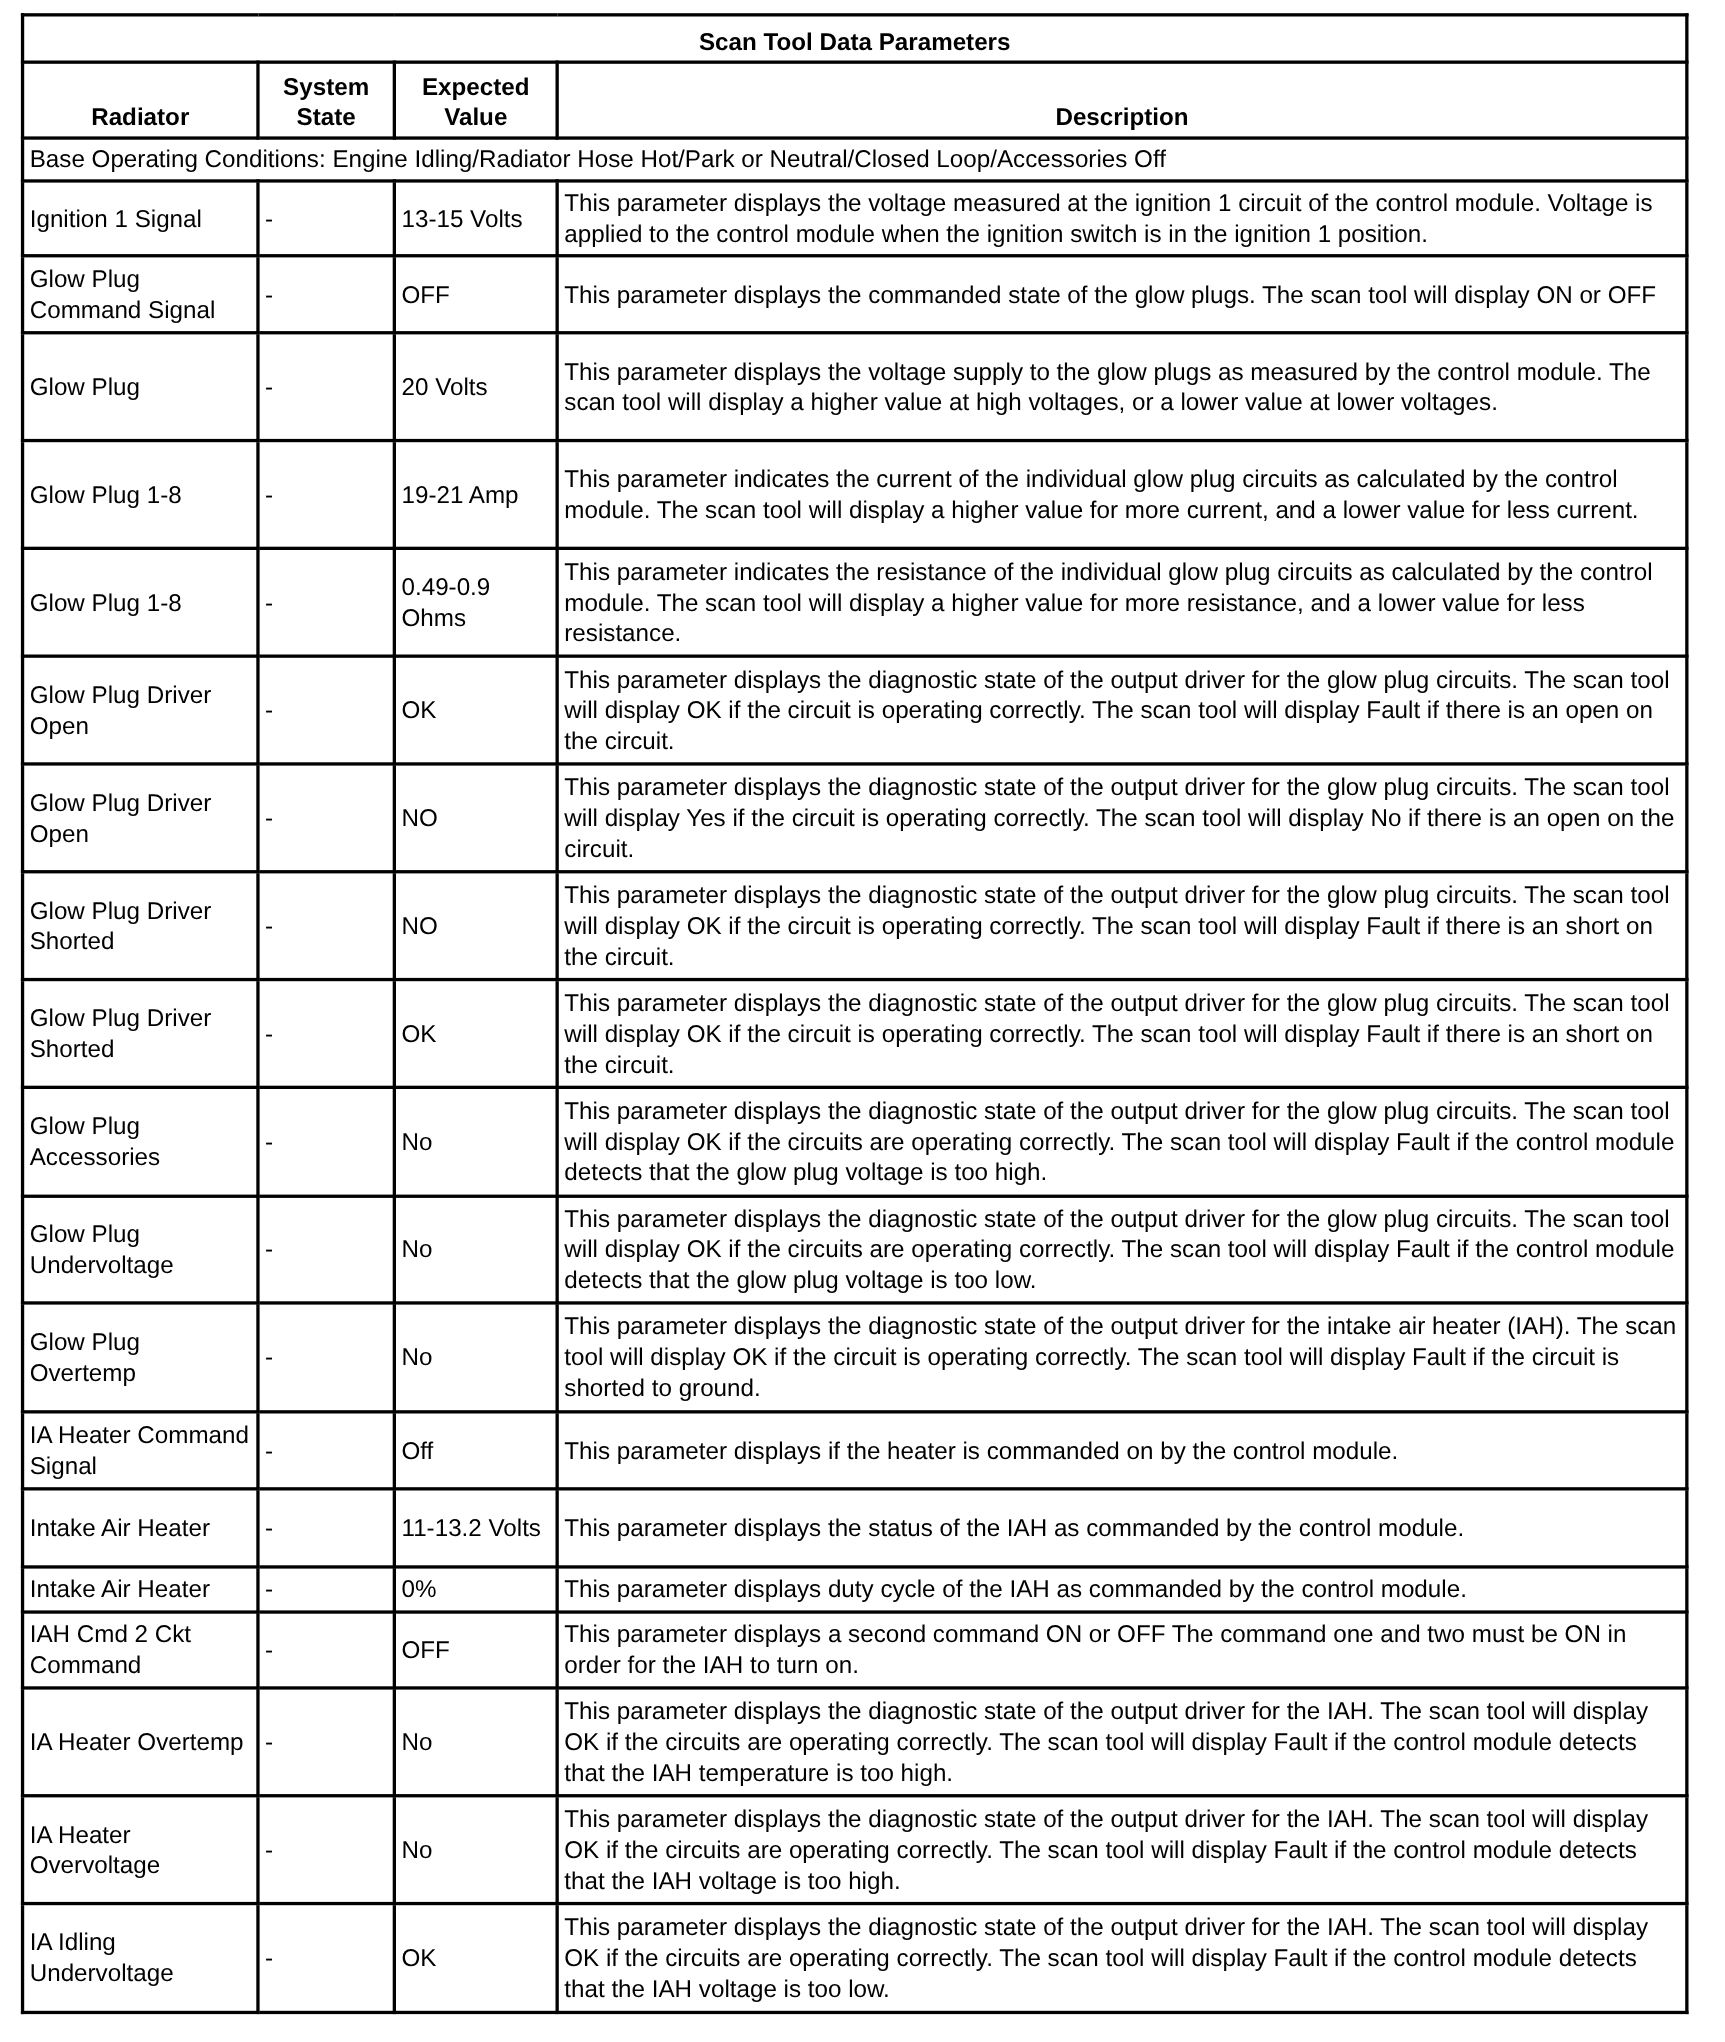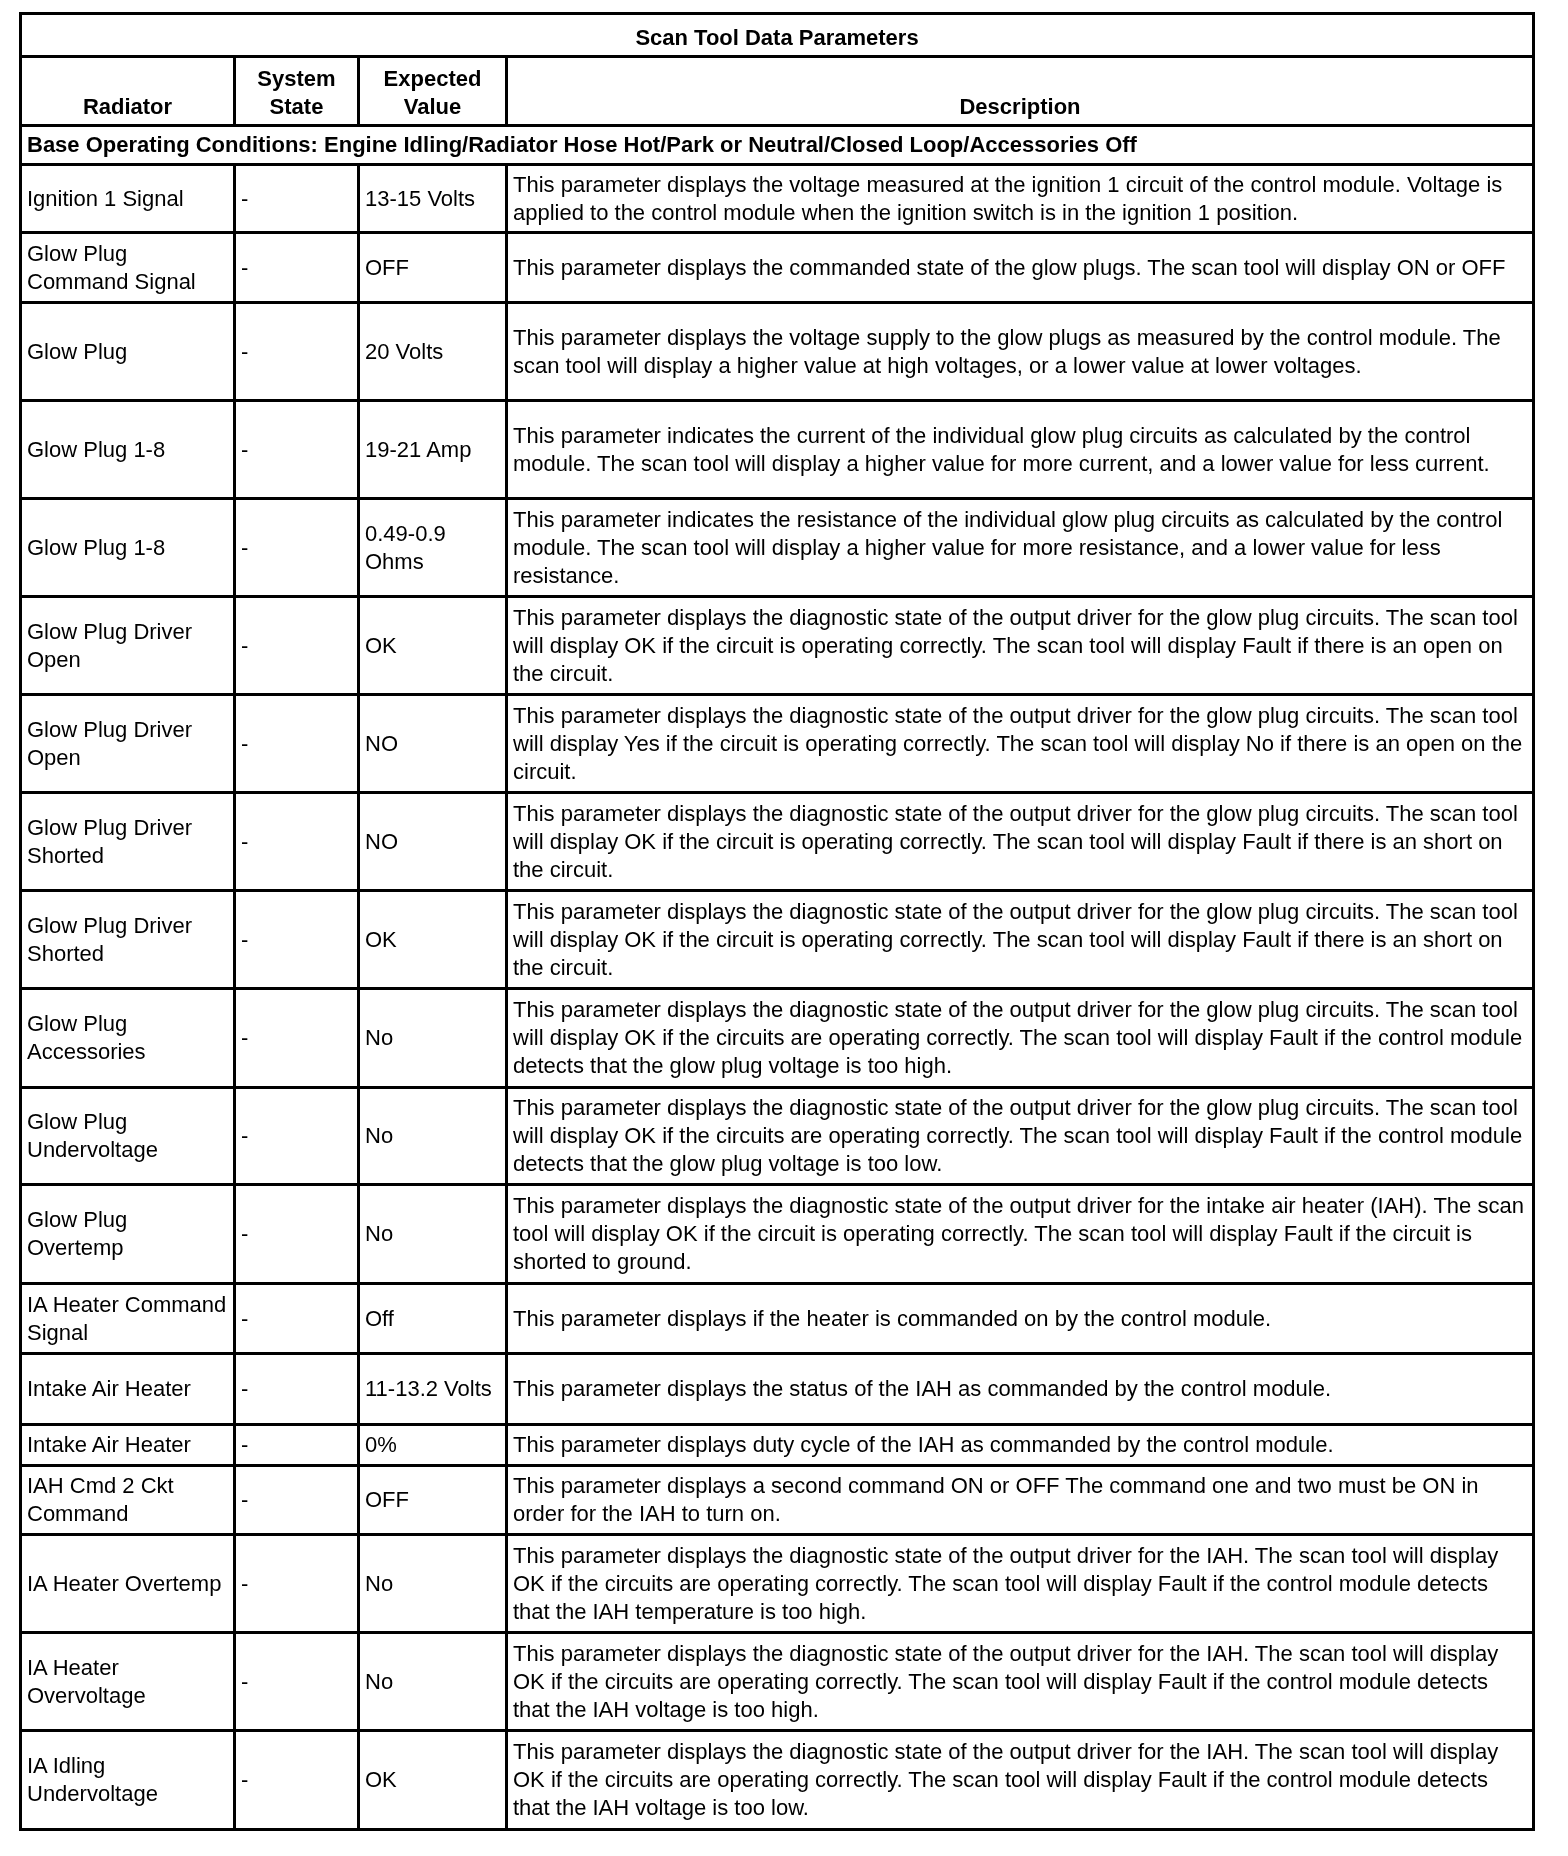--- a/index.html
+++ b/index.html
@@ -6,21 +6,21 @@
   body { width:1568px; height:1856px; position:relative; overflow:hidden;
          font-family:"Liberation Sans", sans-serif; color:#000; }
   table.params { position:absolute; left:19px; top:12px; width:1513px;
          border-collapse:collapse; table-layout:fixed; }
   table.params td, table.params th { border:3px solid #000; padding:1px 5px;
          font-size:22px; line-height:28px; vertical-align:middle; text-align:left;
          overflow:hidden; }
   table.params th { font-weight:bold; text-align:center; vertical-align:bottom; padding-bottom:3px; }
   th.title { height:36px; vertical-align:middle; padding:0; }
   tr.hdr th { height:62px; }
-  td.base { font-weight:bold; height:34px; padding-left:5px; }
+  td.base { font-weight:normal; height:34px; padding-left:5px; }
   td.desc { padding-left:4px; padding-right:3px; }
   td.param { padding-left:5px; }
   td.state { padding-left:5px; }
   td.value { padding-left:5px; }
 </style>
 </head>
 <body>
 
 <table class="params">
   <colgroup>

